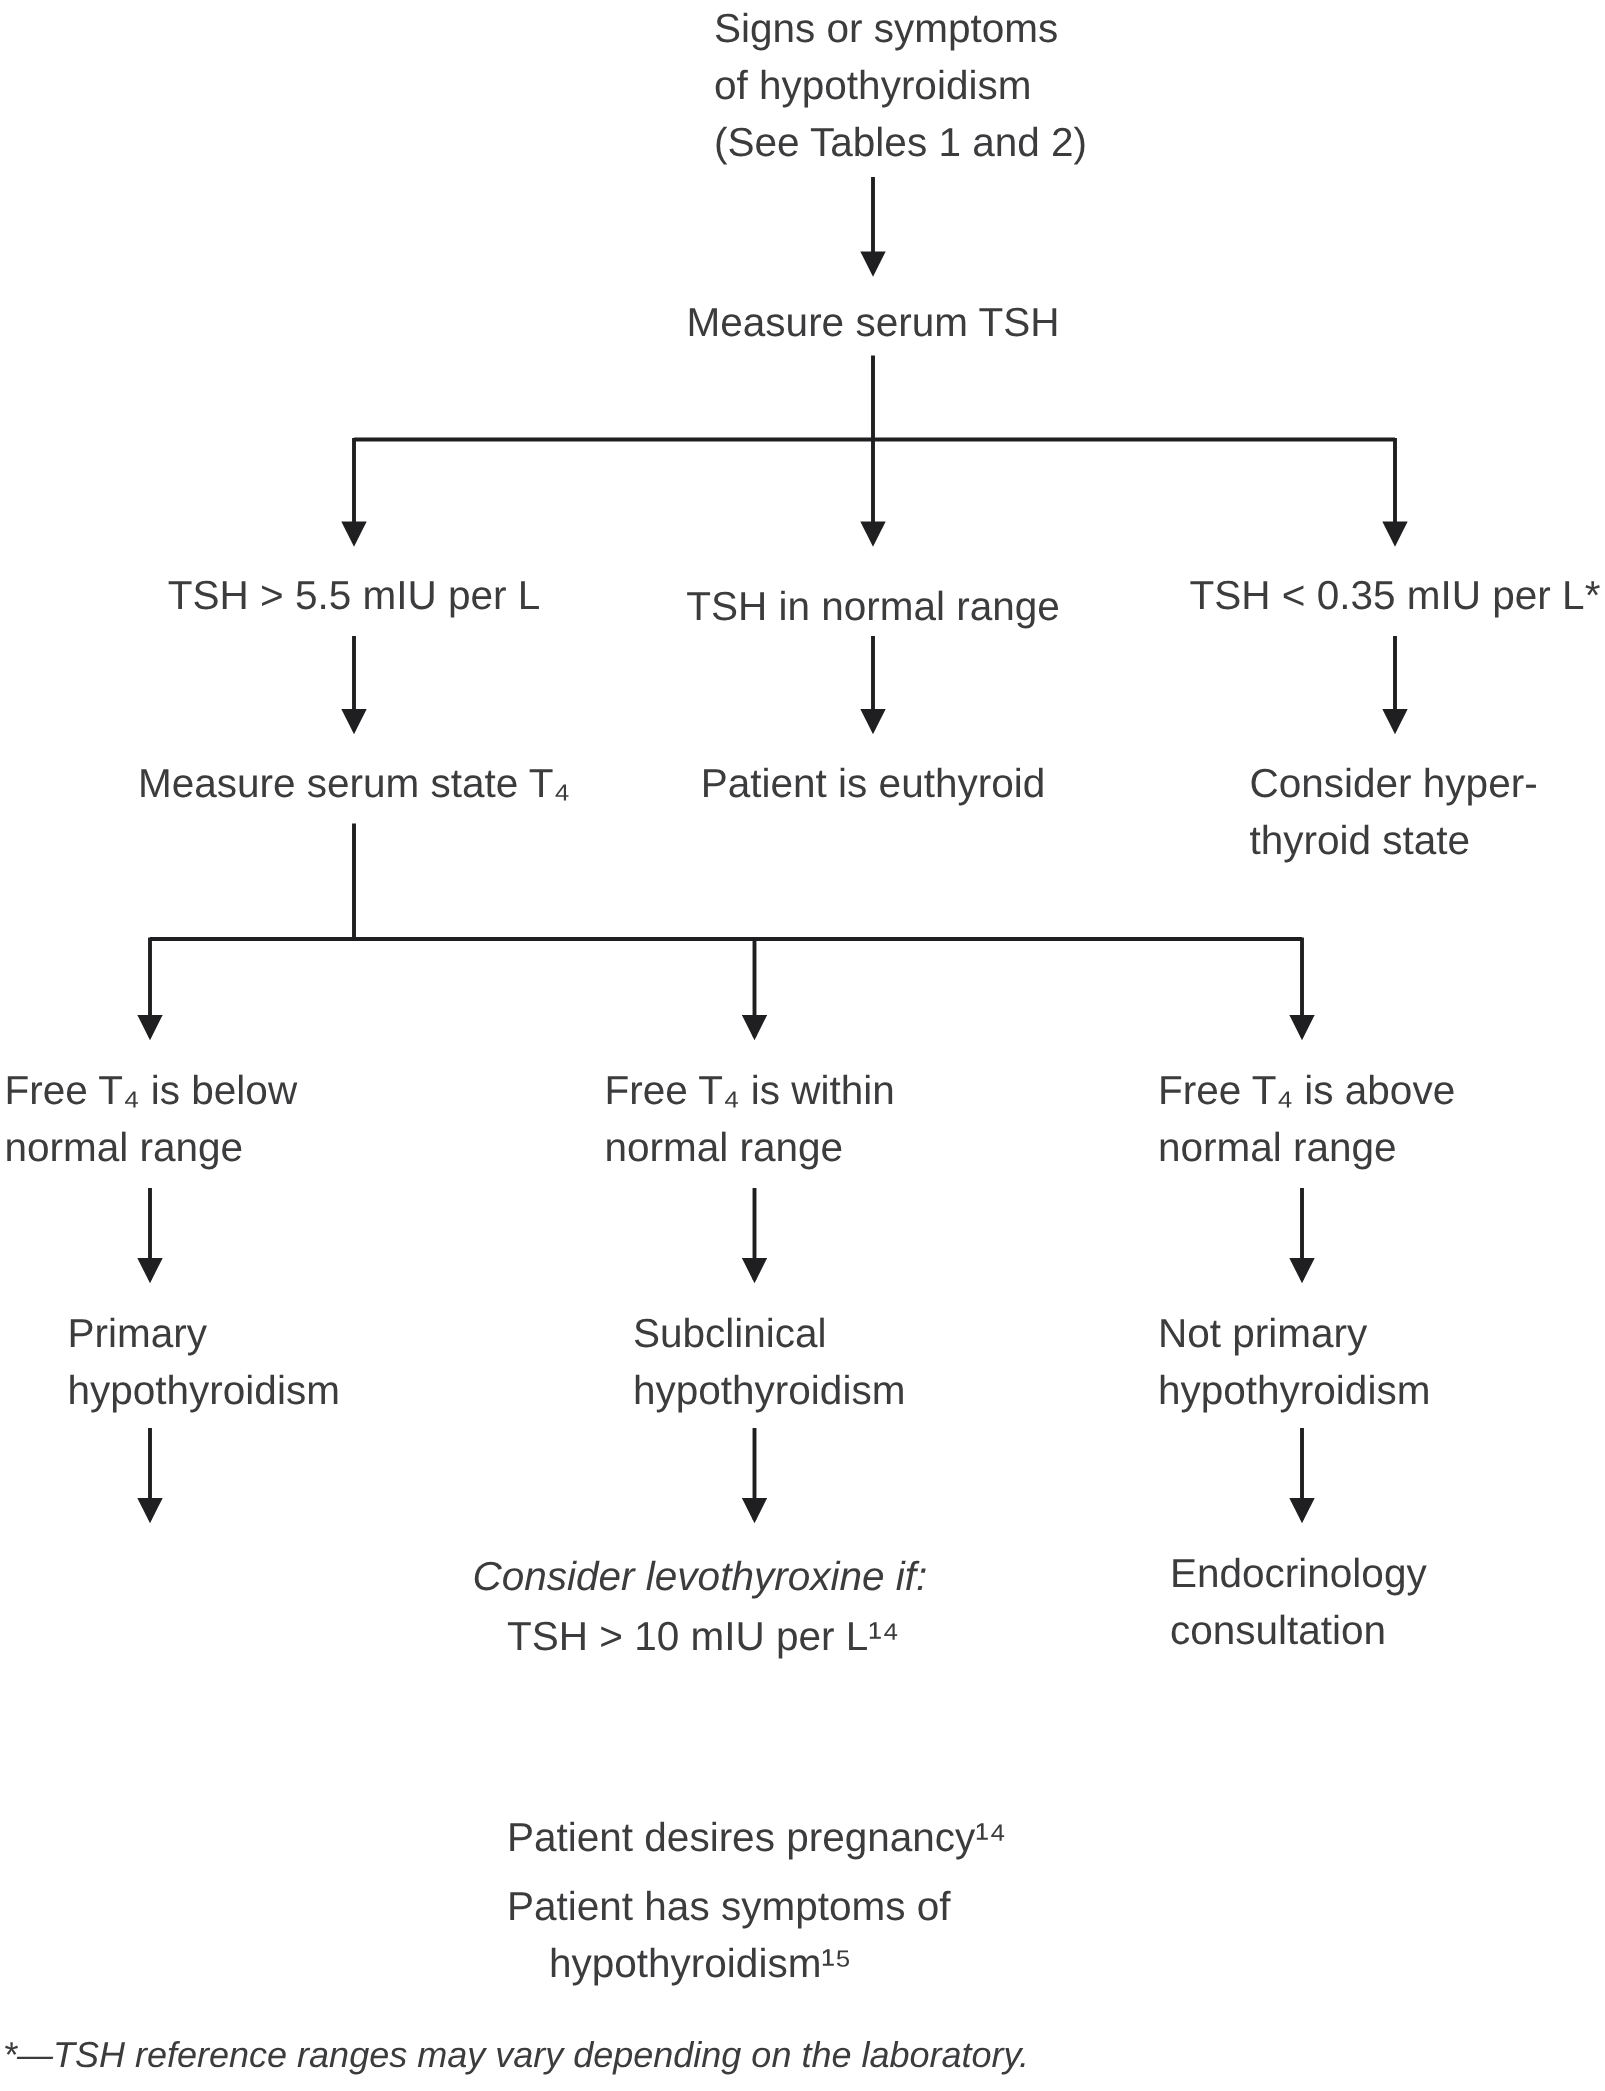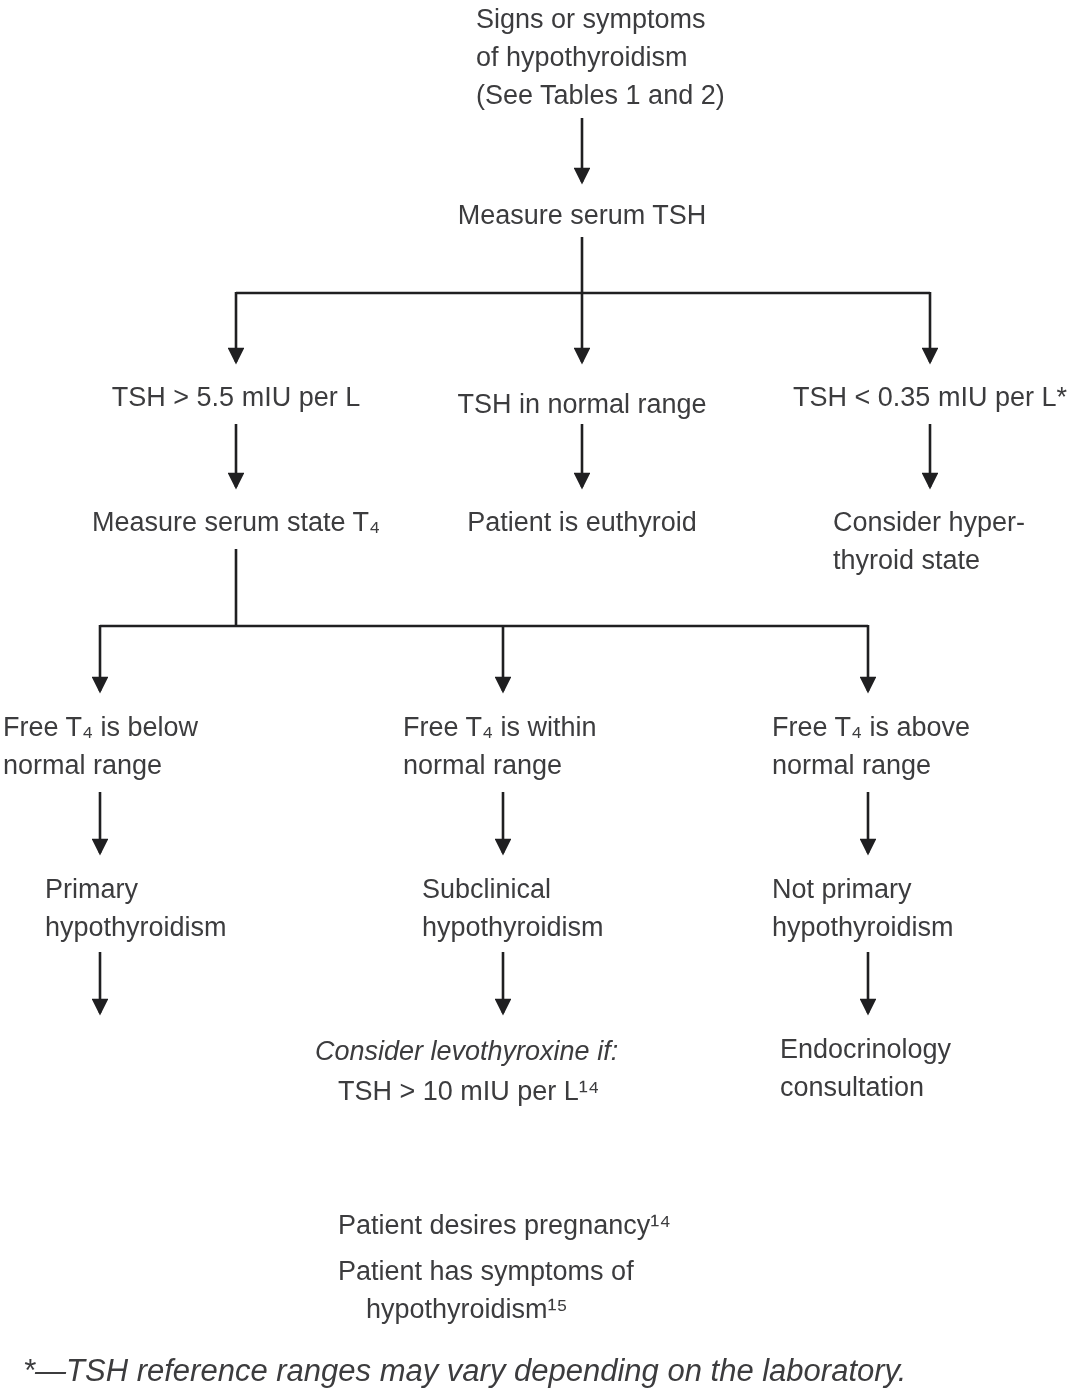--- a/index.html
+++ b/index.html
@@ -26,23 +26,22 @@
   }
   .criterion {
     position: absolute;
     white-space: pre-line;
     padding-left: 28px;
     text-indent: -28px;
   }
   .footnote {
     position: absolute;
     font-style: italic;
-    font-size: 31px;
+    font-size: 24px;
     white-space: nowrap;
-    margin-left: 21px;
   }
   svg.arrows {
     position: absolute;
     left: 0; top: 0;
     color: var(--arrow-color, #1f1f21);
   }
 </style>
 </head>
 <body>
 

